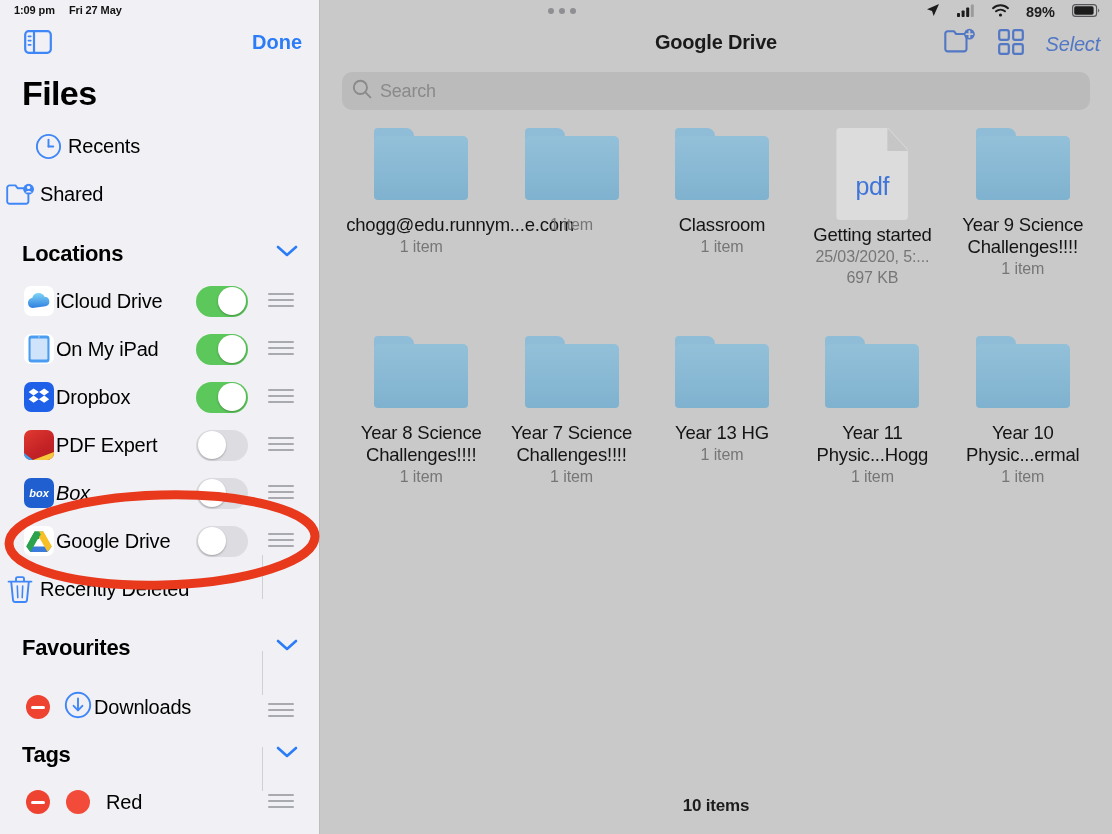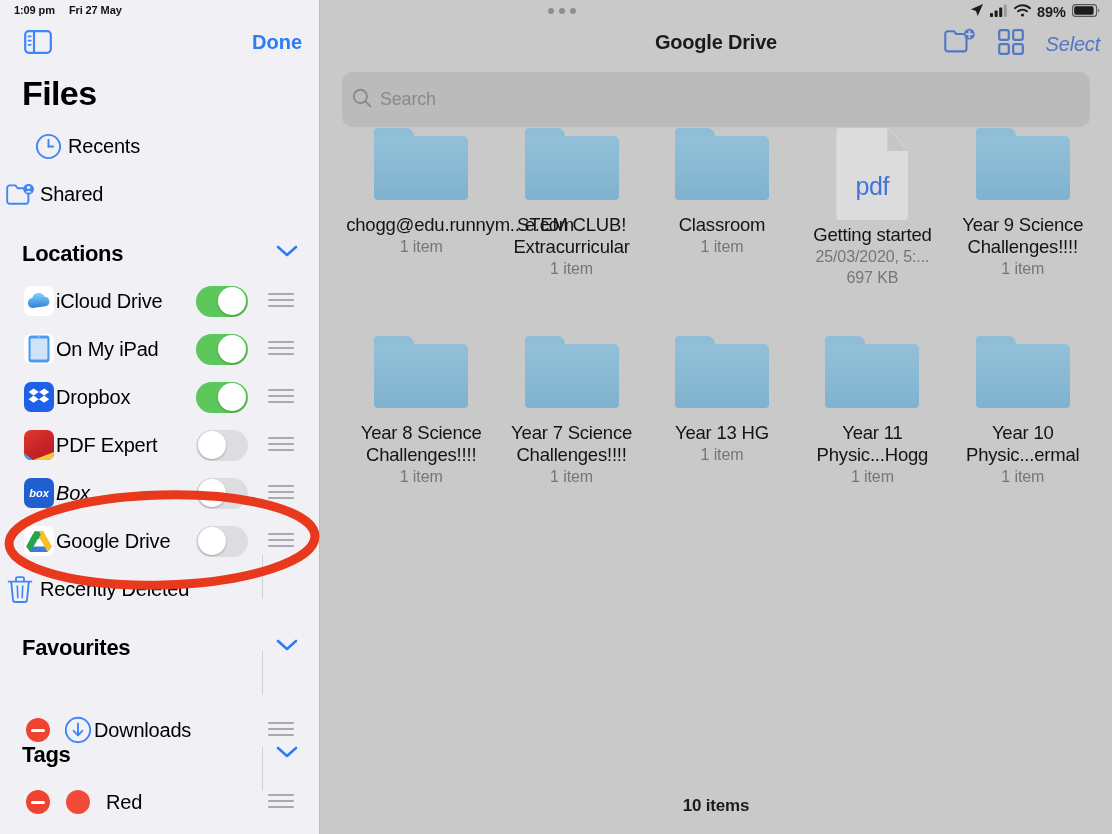--- a/index.html
+++ b/index.html
@@ -114,21 +114,21 @@
   .ic-box { background: #1f5fd0; display:flex; align-items:center; justify-content:center; }
   .ic-gdrive { background: #fff; display:flex; align-items:center; justify-content:center; }
 
   
   #main {
     position: relative; flex: 1 1 auto; height: 834px;
     background: #c9c9c9;
   }
   .status-right {
     position: absolute; right: 12px; top: 3px;
-    display: flex; align-items: center; gap: 6px;
+    display: flex; align-items: center; gap: 17px;
     font-size: 14.5px; font-weight: 600; color: #1c1c1c;
   }
   .dots-handle {
     position: absolute; left: 228px; top: 8px;
     display: flex; gap: 5px;
   }
   .dots-handle span {
     width: 6px; height: 6px; border-radius: 50%; background: #8e8e93; display: block;
   }
   .main-title {
@@ -136,21 +136,21 @@
     text-align: center; font-size: 20px; font-weight: 700; color: #1a1a1a;
     letter-spacing: -0.2px;
   }
   .main-actions {
     position: absolute; right: 12px; top: 28px;
     display: flex; align-items: center; gap: 22px; font-style: italic;
   }
   .select-btn { font-size: 20px; color: #5277c4; letter-spacing: -0.2px; cursor: pointer; }
 
   .searchbar {
-    position: absolute; left: 22px; right: 22px; top: 72px; height: 55px;
+    position: absolute; left: 22px; right: 22px; top: 72px; height: 38px;
     background: #bbbbbb; border-radius: 10px;
     display: flex; align-items: center; padding-left: 10px; gap: 8px;
   }
   .search-ph { font-size: 18px; color: #8a8a8a; letter-spacing: -0.2px; }
 
   .grid {
     position: absolute; left: 26px; right: 14px; top: 128px;
     display: grid; grid-template-columns: repeat(5, 1fr);
     row-gap: 48px;
   }
@@ -399,21 +399,21 @@
 
     <div class="sb-section-head" style="top:630px;">
       <span class="shead-txt">Favourites</span>
       <span class="chev">
         <svg width="22" height="14" viewBox="0 0 22 14">
             <path d="M2 3 L11 11 L20 3" fill="none" stroke="#2b7cf6" stroke-width="2.6" stroke-linecap="round" stroke-linejoin="round"></path>
           </svg>
       </span>
     </div>
 
-    <div class="loc-row" style="top:706px;">
+    <div class="loc-row" style="top:671px;align-items:flex-end;">
       <span class="minus-btn"></span>
       <span style="margin-left:14px; display:flex; align-items:center;">
         <svg width="28" height="28" viewBox="0 0 28 28">
           <circle cx="14" cy="14" r="12.2" fill="none" stroke="#3f86f7" stroke-width="1.9"></circle>
           <line x1="14" y1="7.4" x2="14" y2="19" stroke="#3f86f7" stroke-width="1.9" stroke-linecap="round"></line>
           <path d="M9.6 14.8 L14 19.4 L18.4 14.8" fill="none" stroke="#3f86f7" stroke-width="1.9" stroke-linecap="round" stroke-linejoin="round"></path>
         </svg>
       </span>
       <span class="loc-label">Downloads</span>
       <span class="grip">
@@ -525,21 +525,20 @@
           </span>
         <span class="name">chogg@edu.runnym...e.com</span>
         <span class="meta">1 item</span>
       </div>
 
       <div class="cell">
         <span class="folder-icon">
             <span class="tab"></span>
             <span class="body"></span>
           </span>
-        <span class="name">STEM CLUB! Extracurricular</span>
         <span class="meta">1 item</span>
       </div>
 
       <div class="cell">
         <span class="folder-icon">
             <span class="tab"></span>
             <span class="body"></span>
           </span>
         <span class="name">Classroom</span>
         <span class="meta">1 item</span>

